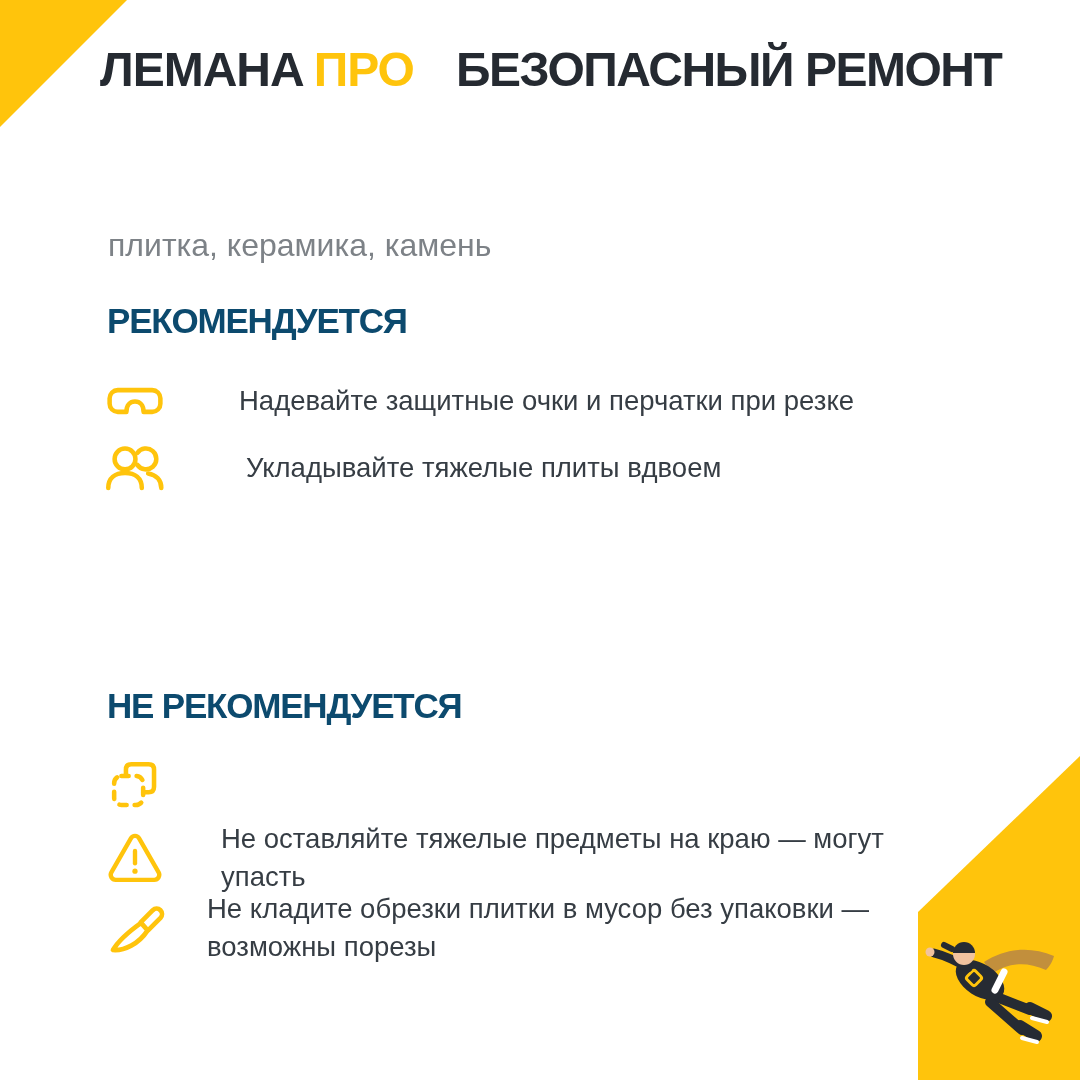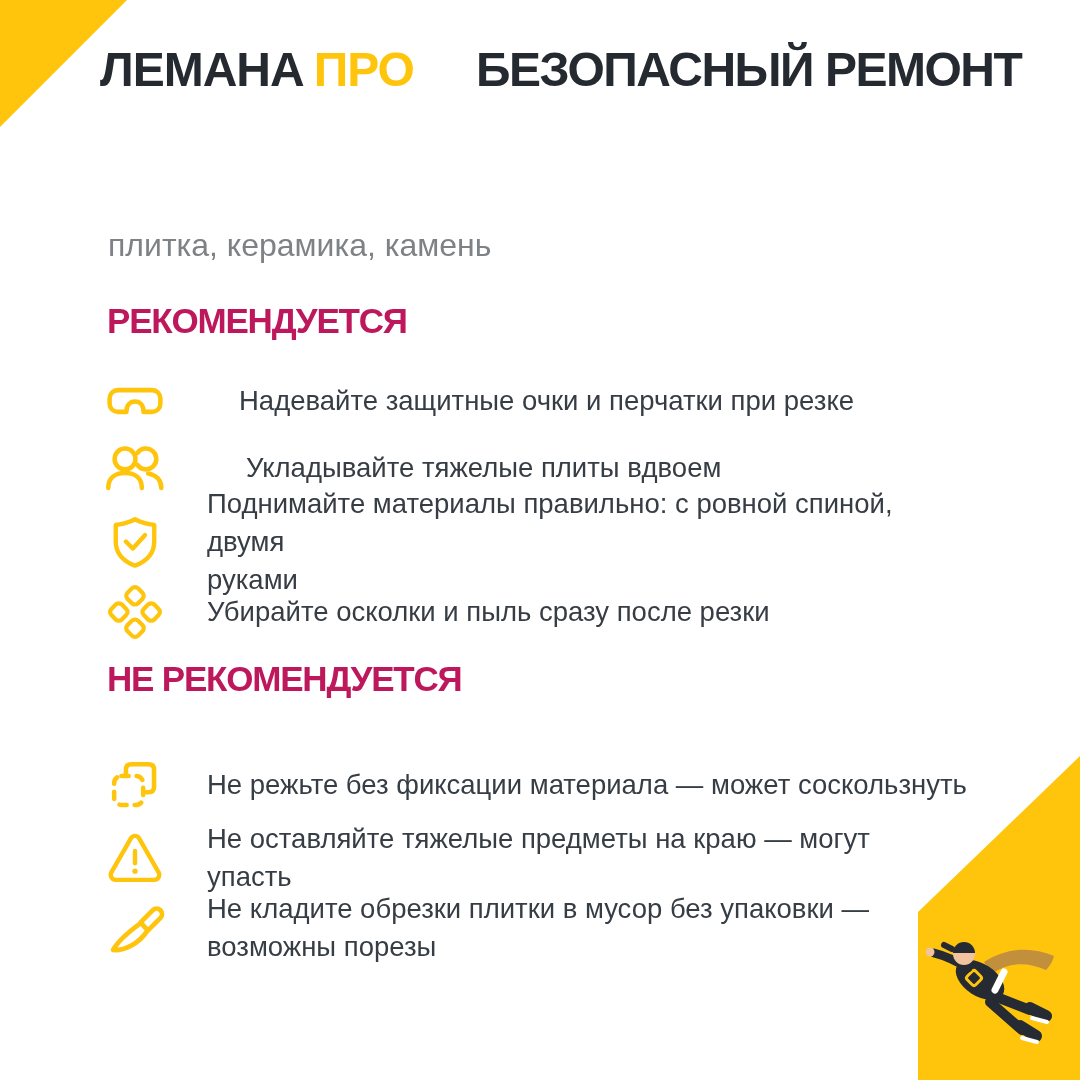--- a/index.html
+++ b/index.html
@@ -10,34 +10,34 @@
     font-family:"Liberation Sans", sans-serif; color:#262C33;
   }
   .corner-triangle {
     position:absolute; left:0; top:0; width:127px; height:127px;
     background:#FFC40C;
     clip-path:polygon(0 0, 100% 0, 0 100%);
   }
   .logo { position:absolute; left:100px; top:46px; font-size:48px; font-weight:bold; letter-spacing:-1px; line-height:1; white-space:nowrap; }
   .logo-dark { color:#252A31; }
   .logo-yellow { color:#FFC40C; margin-left:10px; }
-  .program { position:absolute; left:476px; top:46px; font-size:48px; font-weight:bold; letter-spacing:-1.5px; line-height:1; color:#252A31; white-space:nowrap; }
+  .program { position:absolute; left:456px; top:46px; font-size:48px; font-weight:bold; letter-spacing:-1.5px; line-height:1; color:#252A31; white-space:nowrap; }
   h1.title { position:absolute; left:106px; top:164px; font-size:56px; font-weight:bold; letter-spacing:-2px; line-height:1; color:#272E36; white-space:nowrap; }
   .subtitle { position:absolute; left:108px; top:229px; font-size:32px; color:#7D8287; line-height:1; }
-  h2.sec { position:absolute; left:107px; font-size:35px; font-weight:bold; letter-spacing:-1.2px; line-height:1; color:#be185d; white-space:nowrap; }
+  h2.sec { position:absolute; left:107px; font-size:35px; font-weight:bold; letter-spacing:-1.2px; line-height:1; color:#0c4a6e; white-space:nowrap; }
   .sec1 { top:303px; }
-  .sec2 { top:661px; }
+  .sec2 { top:688px; }
   .row { position:absolute; left:105px; height:62px; display:flex; align-items:center; }
   .icon-box { width:60px; min-width:60px; height:62px; display:flex; align-items:center; justify-content:center; margin-right:42px; }
   .item-text {
     font-size:27.5px; line-height:38px; color:#363D44;
     white-space:pre-line; max-width:760px;
   }
   .r1 { top:370px;gap:32px; } .r2 { top:437px;gap:39px; } .r3 { top:511px; } .r4 { top:581px; }
-  .r5 { top:754px; } .r6 { top:827px; } .r7 { top:897px; }
+  .r5 { top:754px; } .r6 { top:827px;gap:14px; } .r7 { top:897px; }
   .corner-block { position:absolute; right:0; bottom:0; width:162px; height:324px; }
   svg.ic { display:block; }
 </style>
 </head>
 <body>
 
 <div class="page">
 
   <div class="corner-triangle"></div>
 
@@ -64,53 +64,31 @@
       <svg class="ic" width="58" height="54" viewBox="0 0 64 58" fill="none" stroke="#FFC40C" stroke-width="5" stroke-linecap="round" stroke-linejoin="round">
         <circle cx="21" cy="19" r="11.5"></circle>
         <path d="M2.5 51 C2.5 40 10 34.5 21 34.5 C32 34.5 39.5 40 39.5 51"></path>
         <path d="M34.6 12.4 A11.5 11.5 0 1 1 34.6 25.6"></path>
         <path d="M46.5 35 C55 36.5 61 42 61 51"></path>
       </svg>
     </div>
     <p class="item-text">Укладывайте тяжелые плиты вдвоем</p>
   </div>
 
-  <div class="row r3">
-    <div class="icon-box">
-      <svg class="ic" width="56" height="60" viewBox="0 0 64 64" fill="none" stroke="#FFC40C" stroke-width="5" stroke-linecap="round" stroke-linejoin="round">
-        <path d="M32 6 C38.5 9.5 45.5 11.5 54 12.5 V31 C54 45.5 45 54 32 59 C19 54 10 45.5 10 31 V12.5 C18.5 11.5 25.5 9.5 32 6 Z"></path>
-        <path d="M21.5 31.5 L29.5 39.5 L43.5 24"></path>
-      </svg>
-    </div>
-    <p class="item-text">Поднимайте материалы правильно: с ровной спиной, двумя
-руками</p>
-  </div>
 
-  <div class="row r4">
-    <div class="icon-box">
-      <svg class="ic" width="56" height="58" viewBox="0 0 64 64" fill="none" stroke="#FFC40C" stroke-width="4.8" stroke-linejoin="round">
-        <rect x="-8.5" y="-8.5" width="17" height="17" rx="5" transform="translate(32 13.5) rotate(45)"></rect>
-        <rect x="-8.5" y="-8.5" width="17" height="17" rx="5" transform="translate(13.5 32) rotate(45)"></rect>
-        <rect x="-8.5" y="-8.5" width="17" height="17" rx="5" transform="translate(50.5 32) rotate(45)"></rect>
-        <rect x="-8.5" y="-8.5" width="17" height="17" rx="5" transform="translate(32 50.5) rotate(45)"></rect>
-      </svg>
-    </div>
-    <p class="item-text">Убирайте осколки и пыль сразу после резки</p>
-  </div>
 
   <h2 class="sec sec2">НЕ РЕКОМЕНДУЕТСЯ</h2>
 
   <div class="row r5">
     <div class="icon-box">
       <svg class="ic" width="58" height="58" viewBox="0 0 64 64" fill="none" stroke="#FFC40C" stroke-width="5" stroke-linecap="round" stroke-linejoin="round">
         <path d="M22 20 V15 Q22 9 28 9 H47 Q53 9 53 15 V34 Q53 40 47 40 H41"></path>
         <rect x="9" y="22" width="32" height="32" rx="8" stroke-dasharray="8 8.8"></rect>
       </svg>
     </div>
-    <p class="item-text">Не режьте без фиксации материала — может соскользнуть</p>
   </div>
 
   <div class="row r6">
     <div class="icon-box">
       <svg class="ic" width="58" height="56" viewBox="0 0 64 64" fill="none" stroke="#FFC40C" stroke-width="5" stroke-linecap="round" stroke-linejoin="round">
         <path d="M27.3 9.5 C29.4 5.8 34.6 5.8 36.7 9.5 L59 48.5 C61.1 52.2 58.4 57 54 57 H10 C5.6 57 2.9 52.2 5 48.5 Z"></path>
         <path d="M32 24 V38"></path>
         <circle cx="32" cy="47" r="3" fill="#FFC40C" stroke="none"></circle>
       </svg>
     </div>

